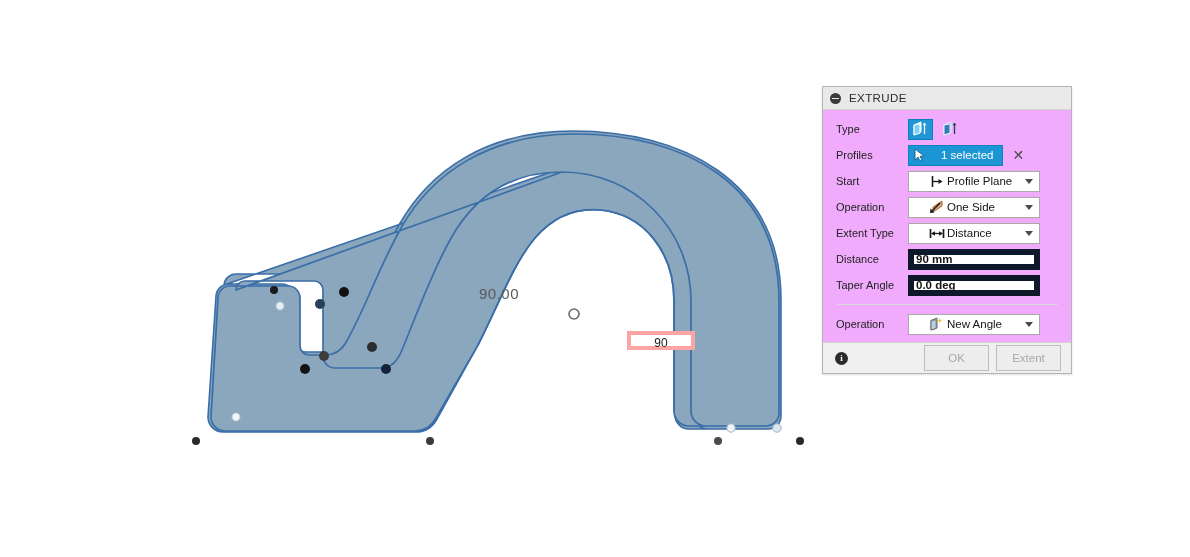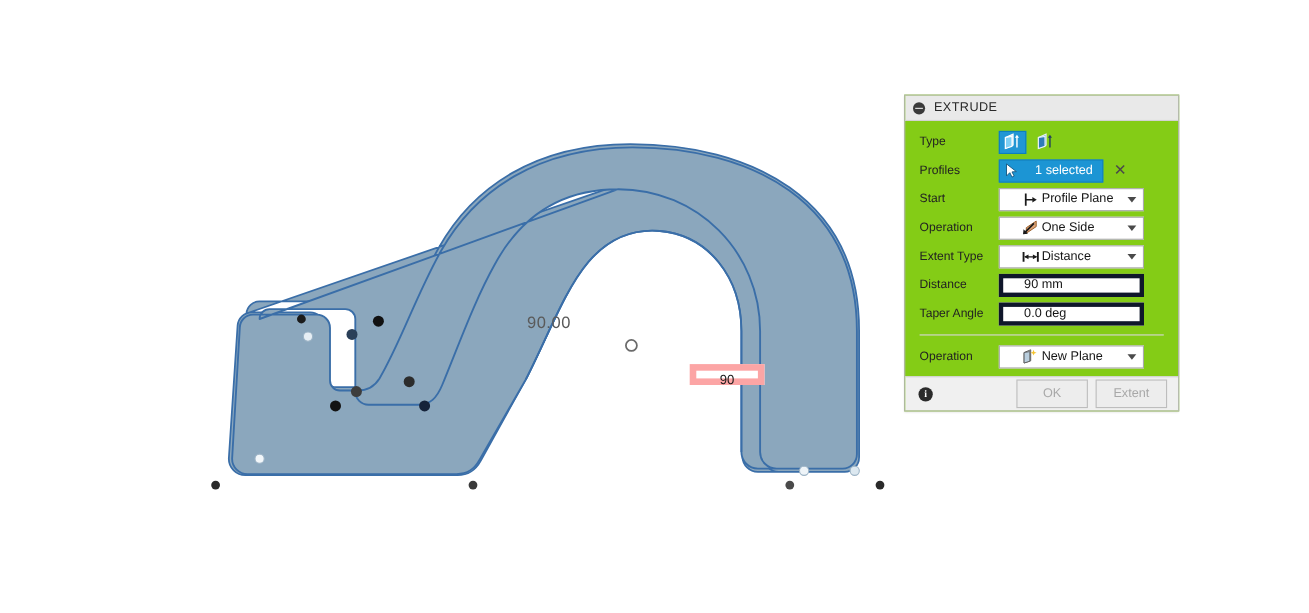--- a/index.html
+++ b/index.html
@@ -39,36 +39,36 @@
     pointer-events: none;
   }
 
   .dim-input-box {
     position: absolute;
     left: 627px;
     top: 331px;
     width: 68px;
     height: 19px;
     background: #ffffff;
-    border: 6px solid #fca5a5;
+    border: 4px solid #fca5a5;
     box-sizing: border-box;
     text-align: center;
     font-family: "Liberation Sans", sans-serif;
     font-size: 12px;
     color: #1a1a1a;
     line-height: 17px;
   }
 
   
   #extrude-dialog {
     position: absolute;
     left: 822px;
     top: 86px;
     width: 250px;
-    background: #84cc16;
+    background: #f0abfc;
     border: 1px solid #b4b4b4;
     box-sizing: border-box;
     font-size: 11.5px;
     color: #1f1f1f;
     box-shadow: 0 1px 2px rgba(0,0,0,0.12);
   }
   .dlg-titlebar {
     height: 22px;
     background: #e9e9e9;
     border-bottom: 1px solid #d2d2d2;
@@ -190,27 +190,28 @@
     border-left: 4px solid transparent;
     border-right: 4px solid transparent;
     border-top: 5px solid #4a4a4a;
   }
 
   
   .textinput {
     width: 132px;
     height: 21px;
     background: #ffffff;
-    border: 4px solid #0f172a;
+    border: 6px solid #0f172a;
     box-sizing: border-box;
     display: flex;
     align-items: center;
-    padding-left: 19px;
+    padding-left: 2px;
     font-size: 11.5px;
     color: #141414;
+    font-weight: bold;
   }
 
   .dlg-sep {
     height: 1px;
     background: #cfcfcf;
     margin: 6px 13px 6px 13px;
   }
   .dlg-sep.thick {
     background: #d7d7d7;
   }
@@ -584,21 +585,21 @@
       <div class="row-label">Operation</div>
       <div class="row-field">
         <div class="dropdown">
           <span class="dd-icon">
             <svg width="15" height="14" viewBox="0 0 15 14">
               <path d="M2,3.5 L8,1 L8,11 L2,13 Z" fill="#dfe9f0" stroke="#5a5a5a" stroke-width="0.9"></path>
               <path d="M2,3.5 L2,13 L7.2,11.4 L7.2,2.6 Z" fill="#b9cede" stroke="#5a5a5a" stroke-width="0.8"></path>
               <path d="M10.5,1 L11.4,3 L13.4,3.6 L11.4,4.3 L10.5,6.2 L9.8,4.3 L7.8,3.6 L9.8,3 Z" fill="#f5c430"></path>
             </svg>
           </span>
-          <span class="dd-text">New Plane</span>
+          <span class="dd-text">New Angle</span>
           <span class="dd-arrow"></span>
         </div>
       </div>
     </div>
 
   </div>
 
   <div class="dlg-footer">
     <span class="info-icon">i</span>
     <span class="footer-spacer"></span>

